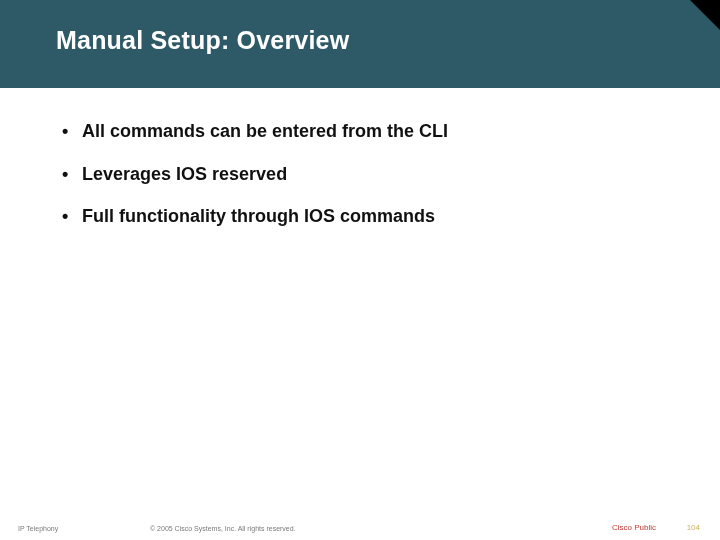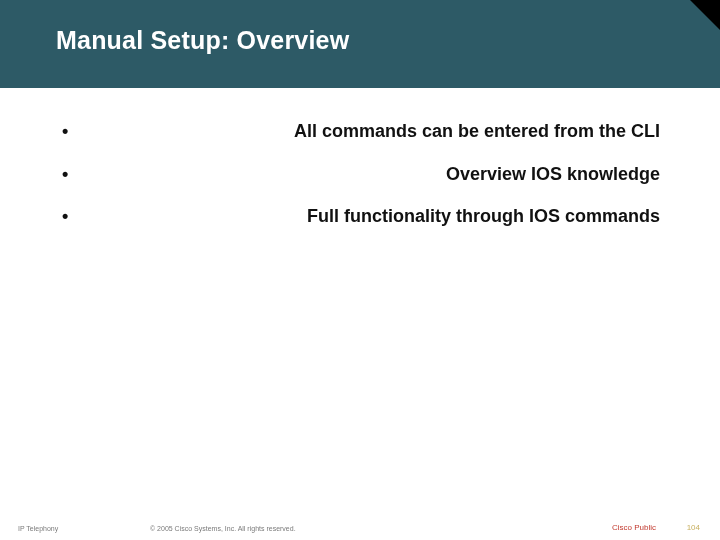--- a/index.html
+++ b/index.html
@@ -29,21 +29,20 @@
     text-align: center;
   }
   .content {
     position: absolute;
     top: 120px;
     left: 60px;
     right: 60px;
   }
   .bullet-list {
     list-style: none;
-    text-align: right;
   }
   .bullet-list li {
     position: relative;
     padding-left: 22px;
     margin-bottom: 20px;
     color: #111;
     font-size: 18px;
     font-weight: bold;
     line-height: 1.25;
   }
@@ -95,21 +94,21 @@
 <div class="slide">
 
   <div class="title-band"></div>
   <div class="corner-tab"></div>
 
   <h1 class="slide-title">Manual Setup: Overview</h1>
 
   <div class="content">
     <ul class="bullet-list">
       <li>All commands can be entered from the CLI</li>
-      <li>Overview IOS knowledge</li>
+      <li>Leverages IOS reserved</li>
       <li>Full functionality through IOS commands</li>
     </ul>
   </div>
 
   <div class="footer">
     <span class="course">IP Telephony</span>
     <span class="copyright">© 2005 Cisco Systems, Inc. All rights reserved.</span>
     <span class="public">Cisco Public</span>
     <span class="pagenum">104</span>
   </div>

